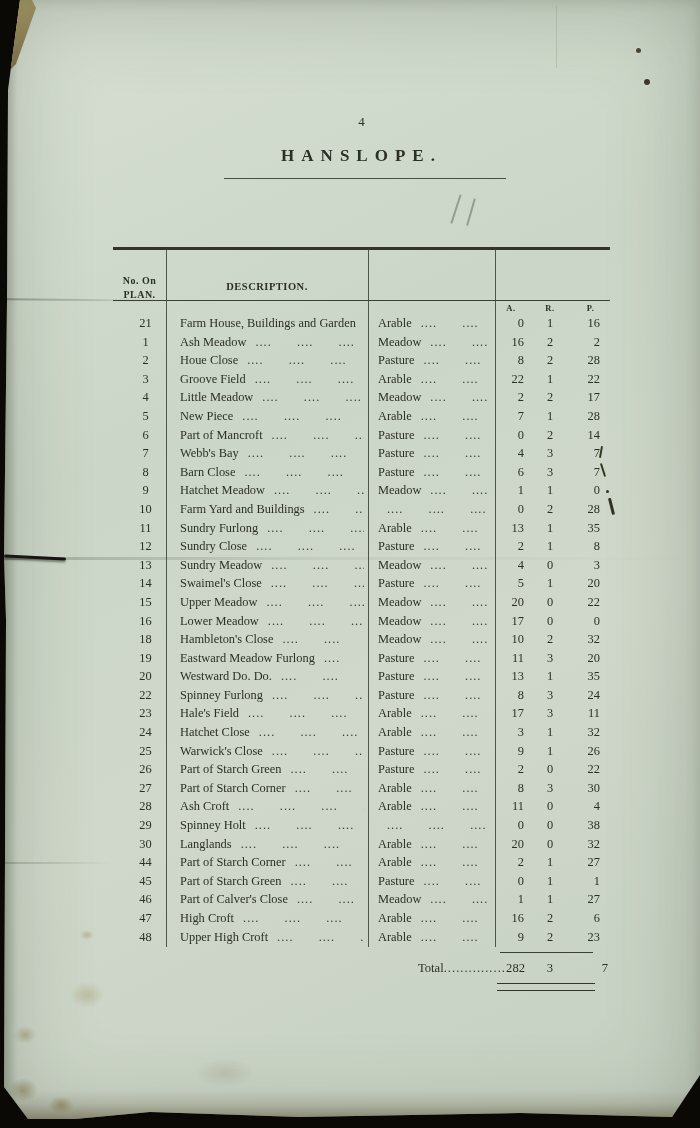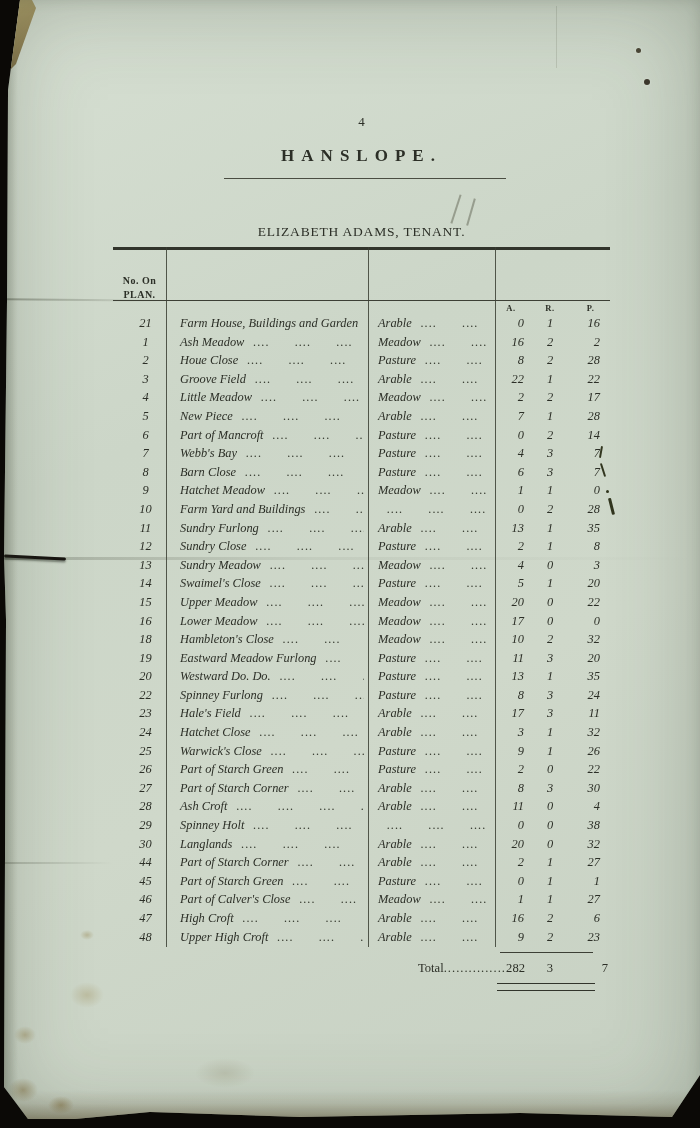--- a/index.html
+++ b/index.html
@@ -62,21 +62,21 @@
   .vline{position:absolute;top:0;width:1px;height:700px;background:rgba(58,62,50,.85);}
   .v1{left:53px;}.v2{left:255px;}.v3{left:382px;}
   .hgrid,.rowgrid{display:grid;grid-template-columns:53px 202px 127px 32px 46px 35px;}
   .thead{position:absolute;left:0;top:8px;width:497px;font-size:10.5px;font-weight:bold;letter-spacing:.5px;margin-top:19px;}
   .th{text-align:center;}
   .th-plan{line-height:14px;font-size:10px;}
   .th-names,.th-desc{padding-top:7px;}
   .th-qty{grid-column:4 / span 3;padding-top:7px;}
   .units{position:absolute;left:0;top:56px;width:497px;font-size:8.5px;font-weight:bold;letter-spacing:.5px;}
   .units .u{text-align:center;}
-  .rows{position:absolute;left:0;top:67px;width:497px;font-style:italic;}
+  .rows{position:absolute;left:0;top:67px;width:497px;}
   .rowgrid{height:18.6px;line-height:18.6px;font-size:12.4px;}
   .c-no{text-align:center;padding-left:12px;}
   .c-name{padding-left:14px;display:flex;}
   .c-desc{padding-left:10px;display:flex;}
   .nm,.dtext{white-space:nowrap;}
   .leader{flex:1;overflow:hidden;white-space:nowrap;word-spacing:1.7em;letter-spacing:1px;
           color:#3a3e33;margin-left:9px;margin-right:4px;}
   .c-a{text-align:right;padding-right:3px;}
   .c-r{text-align:center;}
   .c-p{text-align:right;padding-right:8px;}
@@ -115,33 +115,33 @@
     <div class="ink ink3"></div>
     <div class="ink ink4"></div>
     <div class="pencil pc1"></div>
     <div class="pencil pc2"></div>
     <div class="vignette"></div>
 
     <div class="printed">
       <div class="ctr pageno">4</div>
       <div class="ctr title">HANSLOPE.</div>
       <div class="title-rule"></div>
-      <div class="ctr tenant">ELIZABETH ADAMS, TENANT.</div>
 
       <div class="tbl">
         <div class="topline"></div>
         <div class="vline v1"></div>
         <div class="vline v2"></div>
         <div class="vline v3"></div>
 
         <div class="thead hgrid">
           <div class="th th-plan">
             <div>No. On</div>
             <div>PLAN.</div>
           </div>
+          <div class="th th-desc">DESCRIPTION.</div>
         </div>
         <div class="headrule"></div>
 
         <div class="units hgrid">
           <div></div>
             <div></div>
             <div></div>
           <div class="u">A.</div>
           <div class="u">R.</div>
           <div class="u">P.</div>

